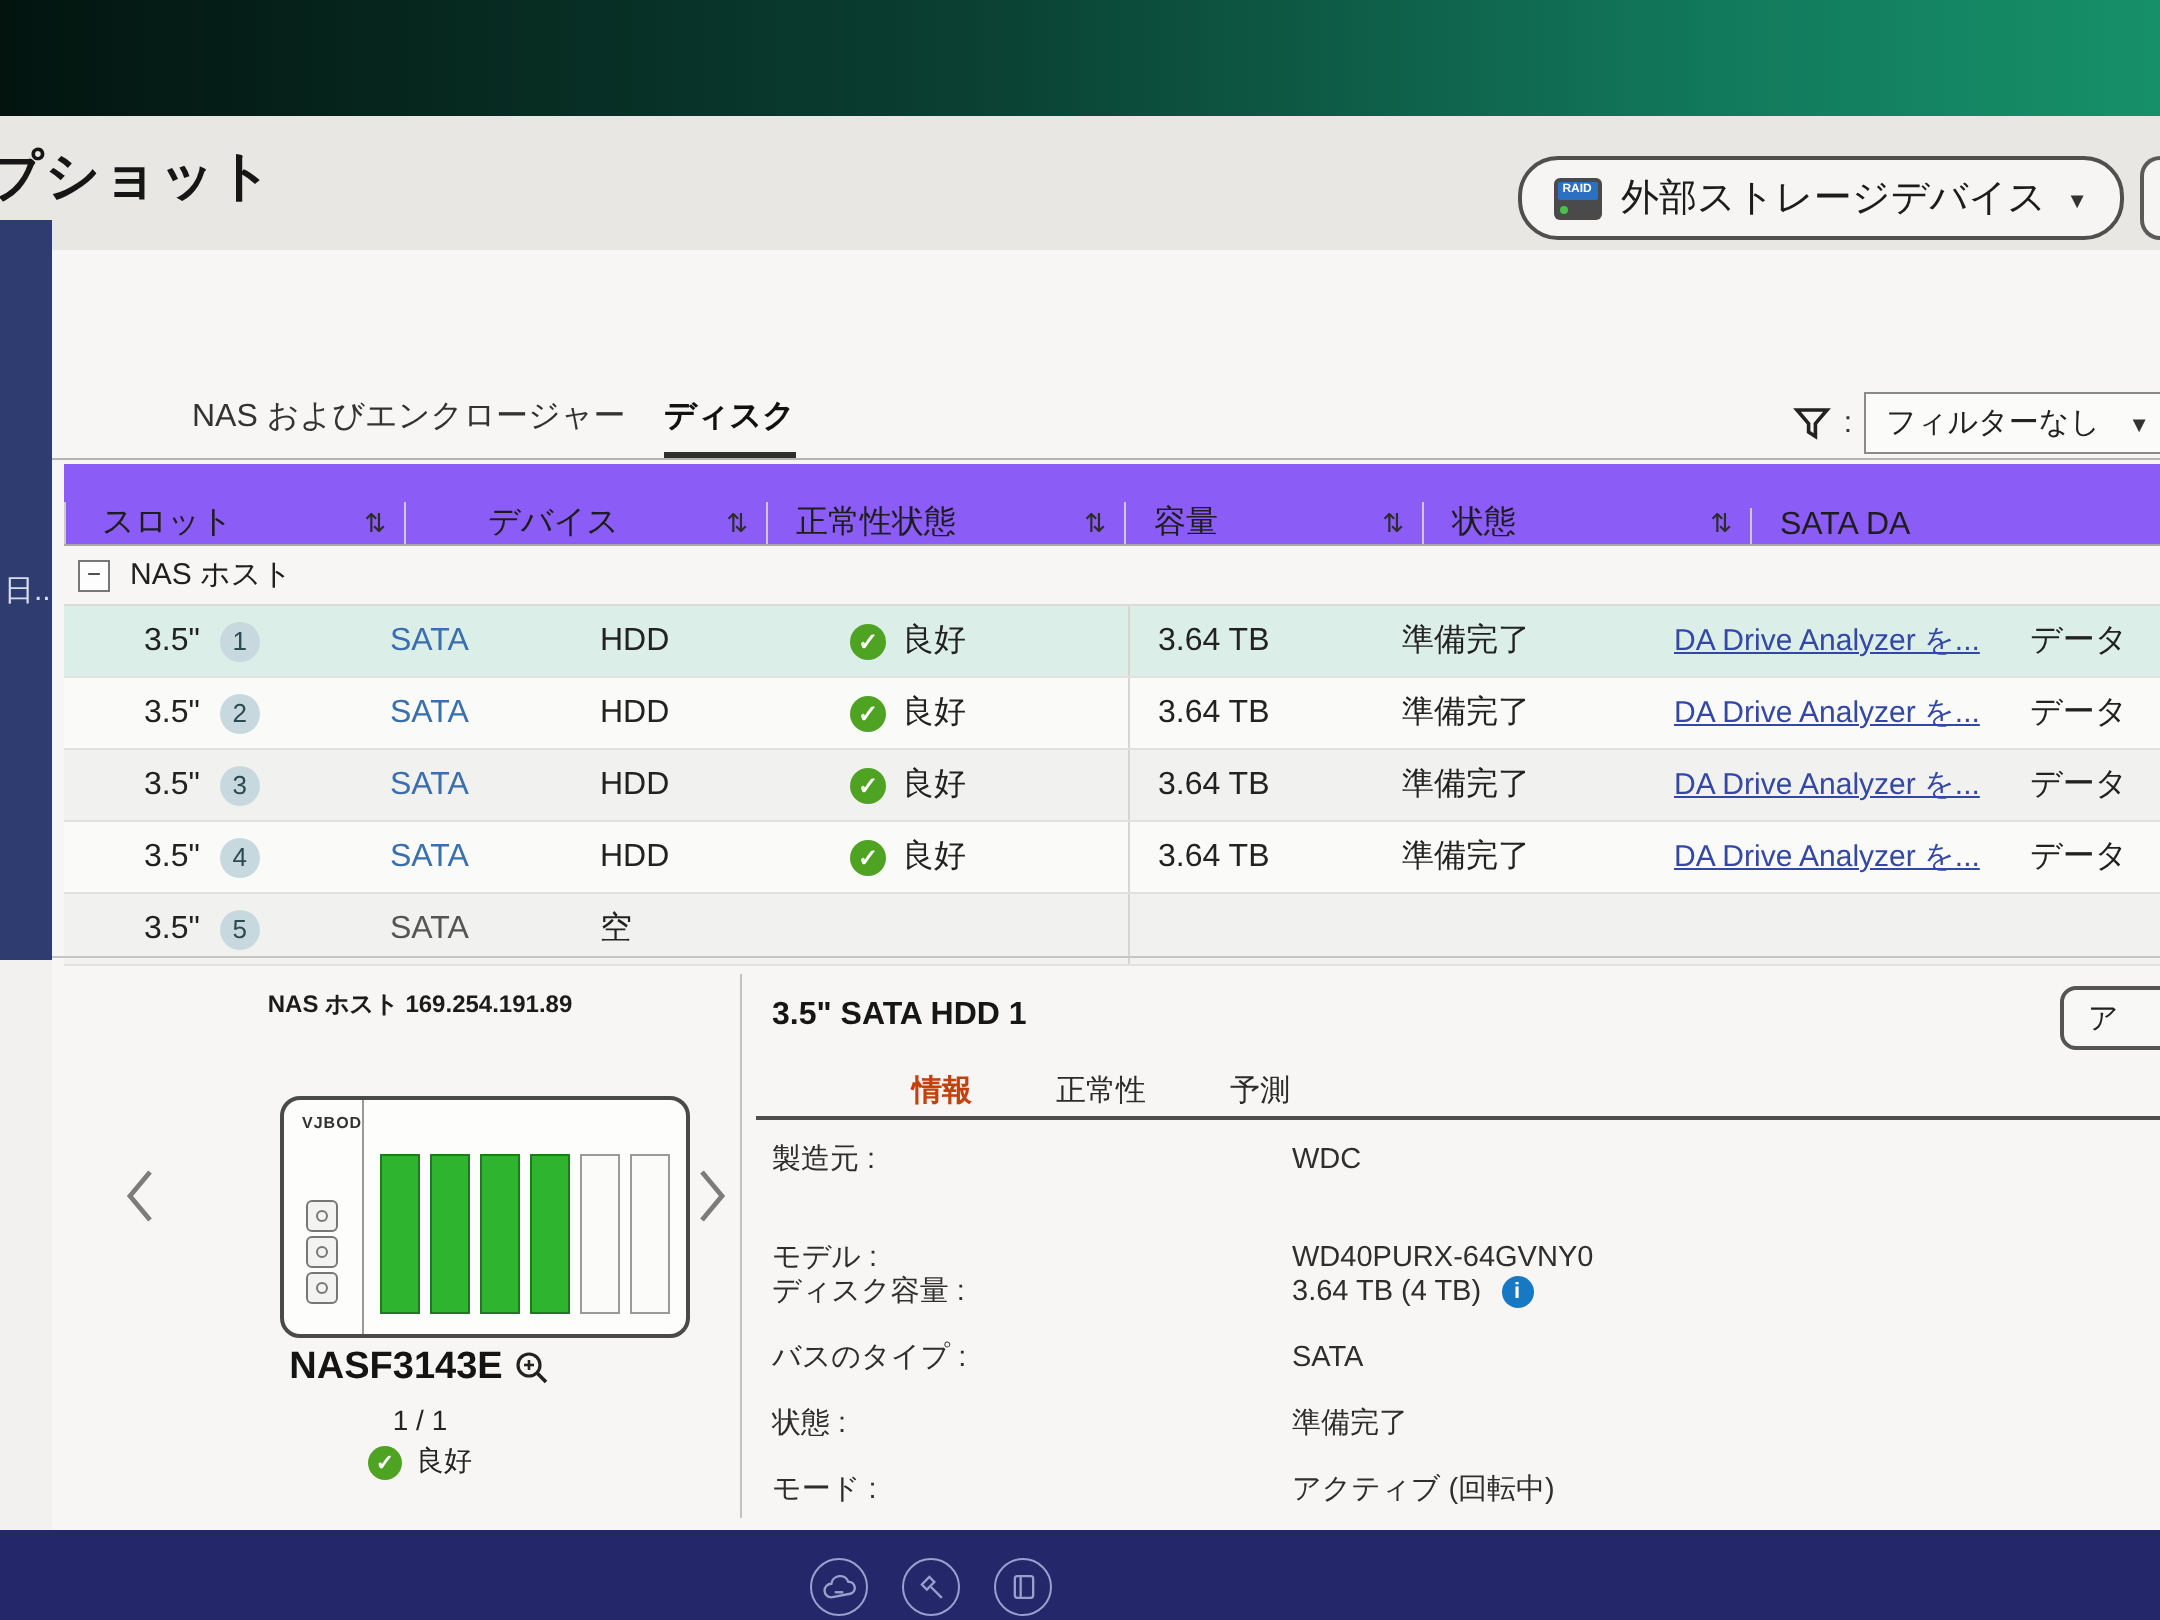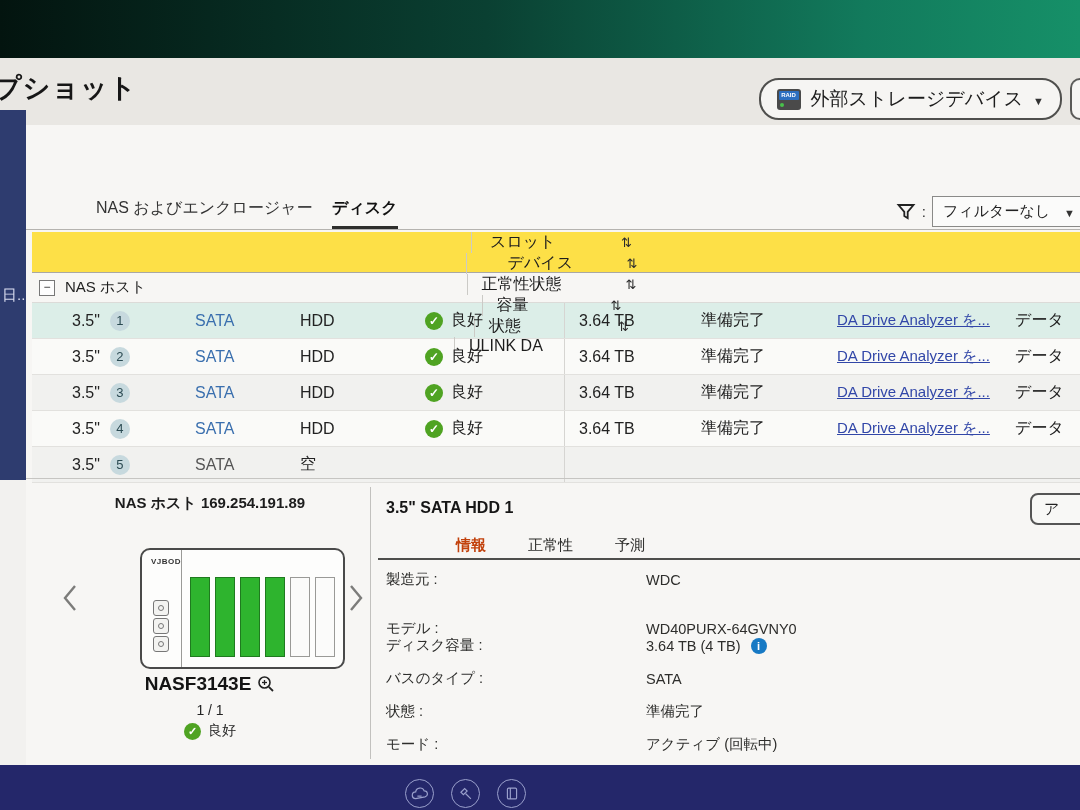--- a/index.html
+++ b/index.html
@@ -44,22 +44,22 @@
   .tab-2{left:306px;font-weight:bold;color:#111;padding-bottom:7px;border-bottom:3px solid #2e2e2c;}
   .tabs-underline{position:absolute;left:0;right:0;top:104px;height:1px;background:#b5b3af;}
 
   .filter{position:absolute;right:0;top:71px;display:flex;align-items:center;gap:6px;}
   .filter-colon::after{content:":";font-size:15px;color:#333;}
   .filter-box{width:132px;height:29px;border:1px solid #8a8a88;background:#fbfbfa;display:flex;
     align-items:center;justify-content:space-between;padding:0 10px;font-size:15px;color:#222;cursor:pointer;margin-right:-6px;}
 
   
   .table{position:absolute;left:6px;top:107px;right:0;}
-  .thead{display:flex;height:40px;background:#fde047;border-bottom:1px solid #a9a8a4;align-items:center;
-    font-size:16px;color:#1d1d1d;flex-direction:column;}
+  .thead{display:flex;height:40px;background:#8b5cf6;border-bottom:1px solid #a9a8a4;align-items:flex-end;
+    font-size:16px;color:#1d1d1d;}
   .th{display:flex;align-items:center;justify-content:space-between;padding:0 9px 0 14px;border-left:1px solid #cbcac6;cursor:pointer;overflow:hidden;white-space:nowrap;}
   .th:first-child{border-left:1px solid #cbcac6;padding-left:18px;}
   .sort{font-size:13px;color:#2c2c2c;margin-left:6px;}
   .sort::after{content:"⇅";}
   .w1{width:142px;flex:none;}.w2{width:105px;flex:none;}.w3{width:130px;flex:none;padding-left:41px;}
   .w4{width:155px;flex:none;}.w5{width:125px;flex:none;}.w6{width:140px;flex:none;}
   .w7{width:180px;flex:none;}.w8{flex:1;min-width:0;}
 
   .group-row{display:flex;align-items:center;height:29px;background:#f7f6f4;border-bottom:1px solid #dcdbd8;
     font-size:15px;color:#1f1f1f;gap:10px;padding-left:7px;}
@@ -88,21 +88,21 @@
     display:flex;align-items:center;justify-content:center;flex:none;}
   .check::after{content:"✓";}
   .ulink{color:#3247a8;text-decoration:underline;font-size:15px;cursor:pointer;}
   .empty .ulink{text-decoration:none;}
 
   
   .section-line{position:absolute;left:0;right:0;top:353px;height:1px;background:#c6c5c2;}
   .vdiv{position:absolute;left:344px;top:362px;height:272px;width:1px;background:#c2c1be;}
 
   
-  .np-title{position:absolute;left:26px;width:316px;top:369px;text-align:center;font-size:15px;font-weight:bold;color:#1c1c1c;}
+  .np-title{position:absolute;left:26px;width:316px;top:369px;text-align:center;font-size:12px;font-weight:bold;color:#1c1c1c;}
   .enclosure{position:absolute;left:114px;top:423px;width:201px;height:117px;border:2px solid #4a4a4a;
     border-radius:10px;background:#fdfdfc;}
   .qnap{position:absolute;left:9px;top:7px;font-size:8px;font-weight:bold;letter-spacing:.5px;color:#333;}
   .ctrl-line{position:absolute;left:39px;top:0;bottom:0;width:1px;background:#9a9a97;}
   .bay-btn{position:absolute;left:11px;width:14px;height:14px;border:1px solid #777;border-radius:3px;background:#f3f3f1;}
   .bay-btn::after{content:"";position:absolute;left:4px;top:4px;width:4px;height:4px;border:1px solid #777;border-radius:50%;}
   .bb1{top:50px;}.bb2{top:68px;}.bb3{top:86px;}
   .bay{position:absolute;top:27px;width:20px;height:80px;border:1px solid #1f7a1f;background:#2eb42e;box-sizing:border-box;}
   .bay.off{border:1px solid #9a9a97;background:#fbfbfa;}
   .b1{left:48px;}.b2{left:73px;}.b3{left:98px;}.b4{left:123px;}.b5{left:148px;}.b6{left:173px;}
@@ -190,21 +190,21 @@
           </div>
         <div class="th w5">
             <span>容量</span>
             <span class="sort"></span>
           </div>
         <div class="th w6">
             <span>状態</span>
             <span class="sort"></span>
           </div>
         <div class="th w7">
-            <span>ULINK DA</span>
+            <span>SATA DA</span>
           </div>
 
       </div>
 
       <div class="group-row">
         <span class="collapse-box"></span>
         <span>NAS ホスト</span>
       </div>
 
       <div class="trow sel">

